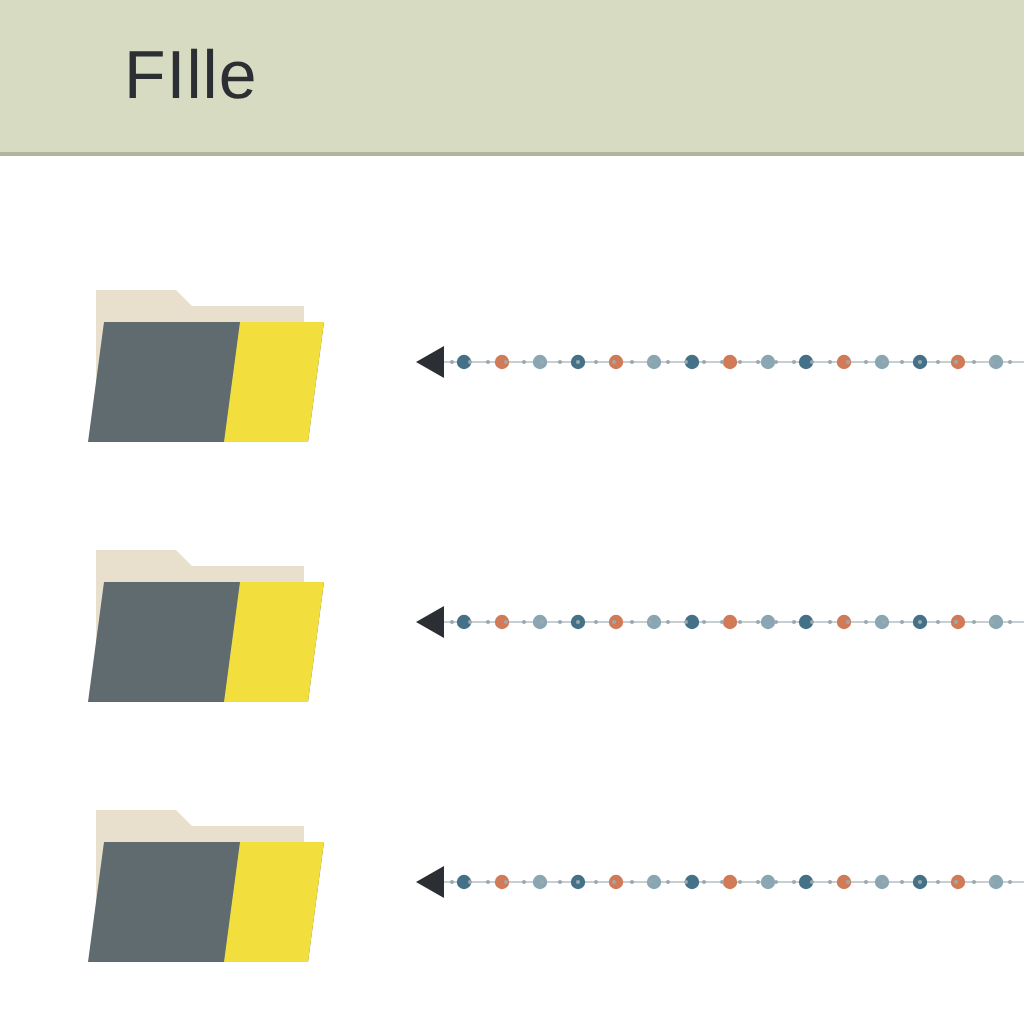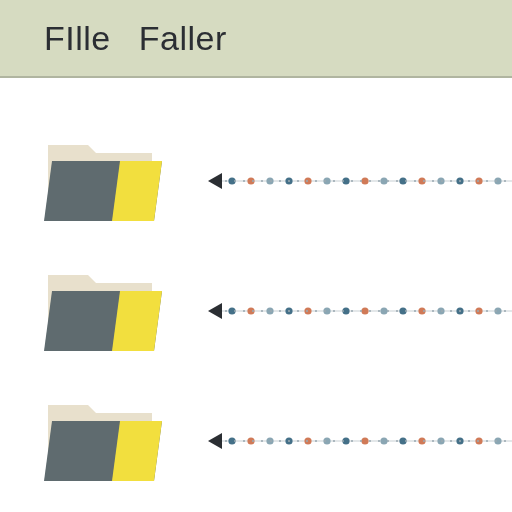--- a/index.html
+++ b/index.html
@@ -10,21 +10,21 @@
     font-family: "Helvetica Neue", Arial, sans-serif;
     overflow: hidden;
     position: relative;
   }
   .header {
     background: #d6dbc1;
     height: 78px;
     border-bottom: 2px solid #b0b5a0;
     display: flex;
     align-items: center;
-    padding-left: 44px;
+    padding-left: 62px;
     gap: 28px;
   }
   .header span {
     font-size: 34px;
     font-weight: 500;
     color: #2b2e33;
     letter-spacing: 0.5px;
   }
   .content {
     padding: 38px 0 0 0;
@@ -47,21 +47,20 @@
     margin-left: 40px;
     position: relative;
   }
   svg { display: block; }
 </style>
 </head>
 <body>
 
 <div class="header">
   <span>FIlle</span>
-  <span>Faller</span>
 </div>
 
 <div class="content" id="content">
     <div class="row">
       <div class="folder">
         <svg viewBox="0 0 128 100" width="128" height="100">
     <path d="M8 14 L48 14 L56 22 L112 22 L112 78 L8 78 Z" fill="#e8e0cc"></path>
     <path d="M12 30 L122 30 L114 90 L4 90 Z" fill="#5f6b6f"></path>
     <path d="M80 30 L122 30 L114 90 L72 90 Z" fill="#f2df3e"></path>
   </svg>

